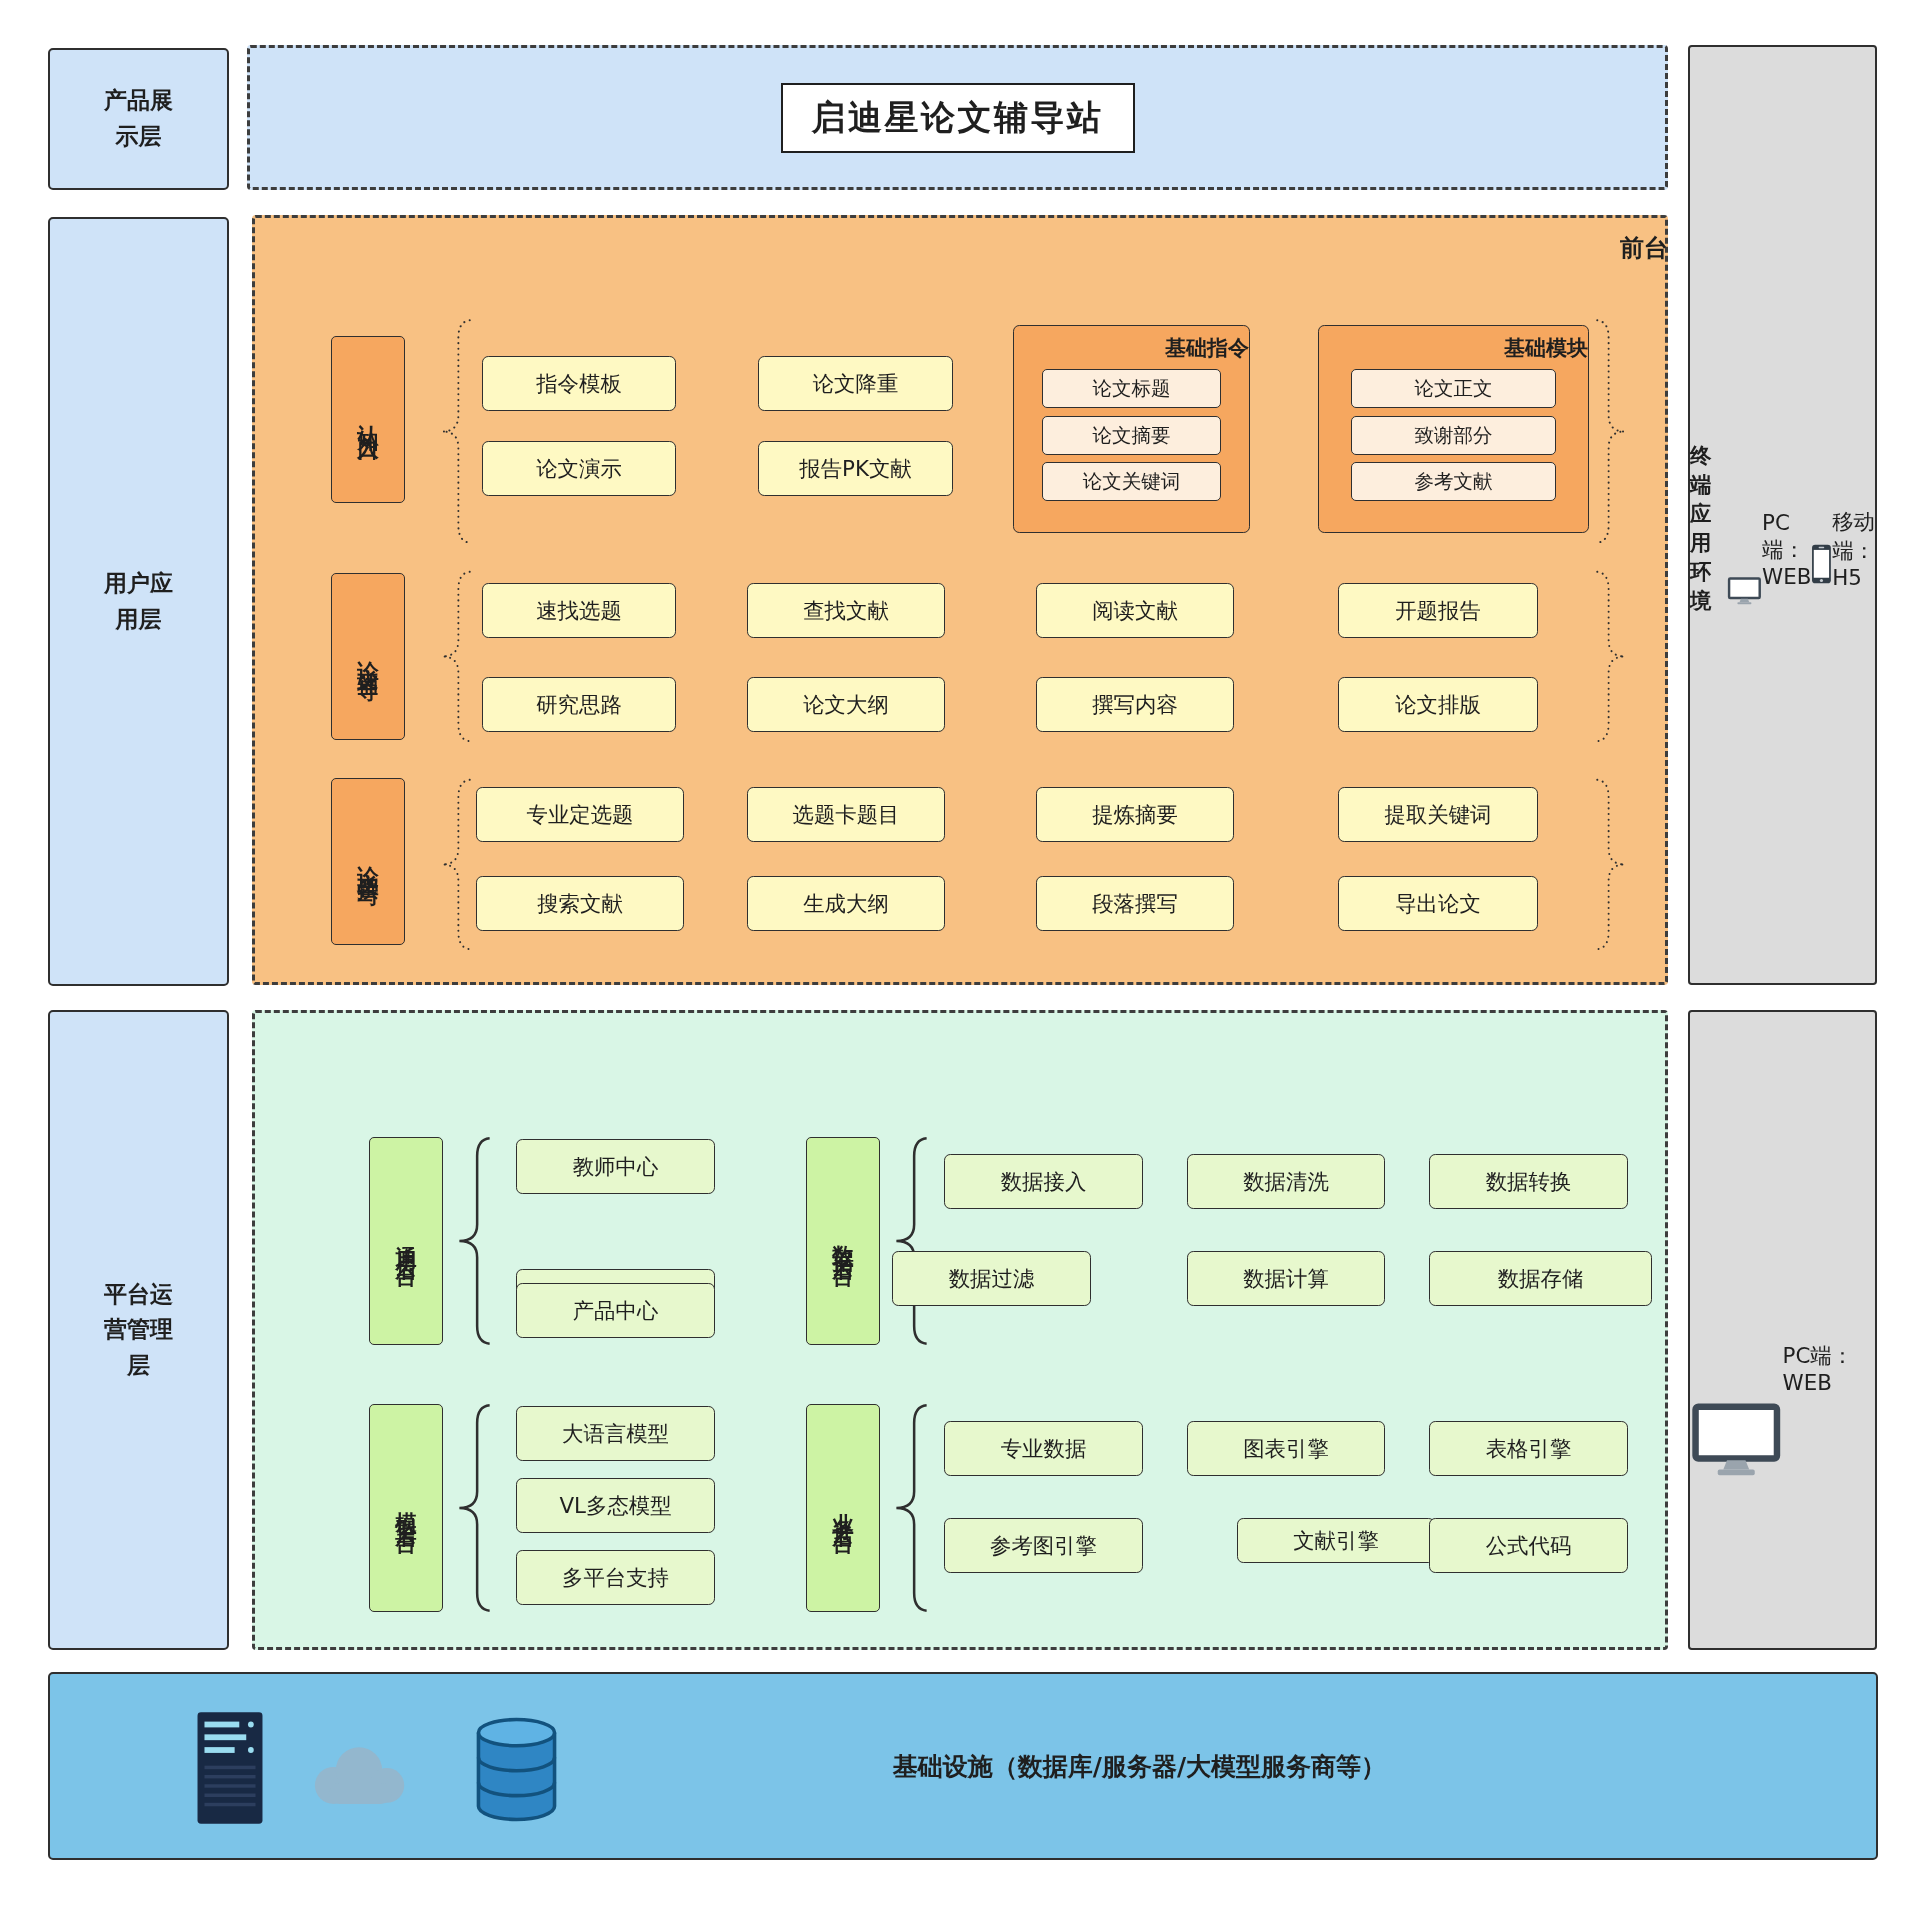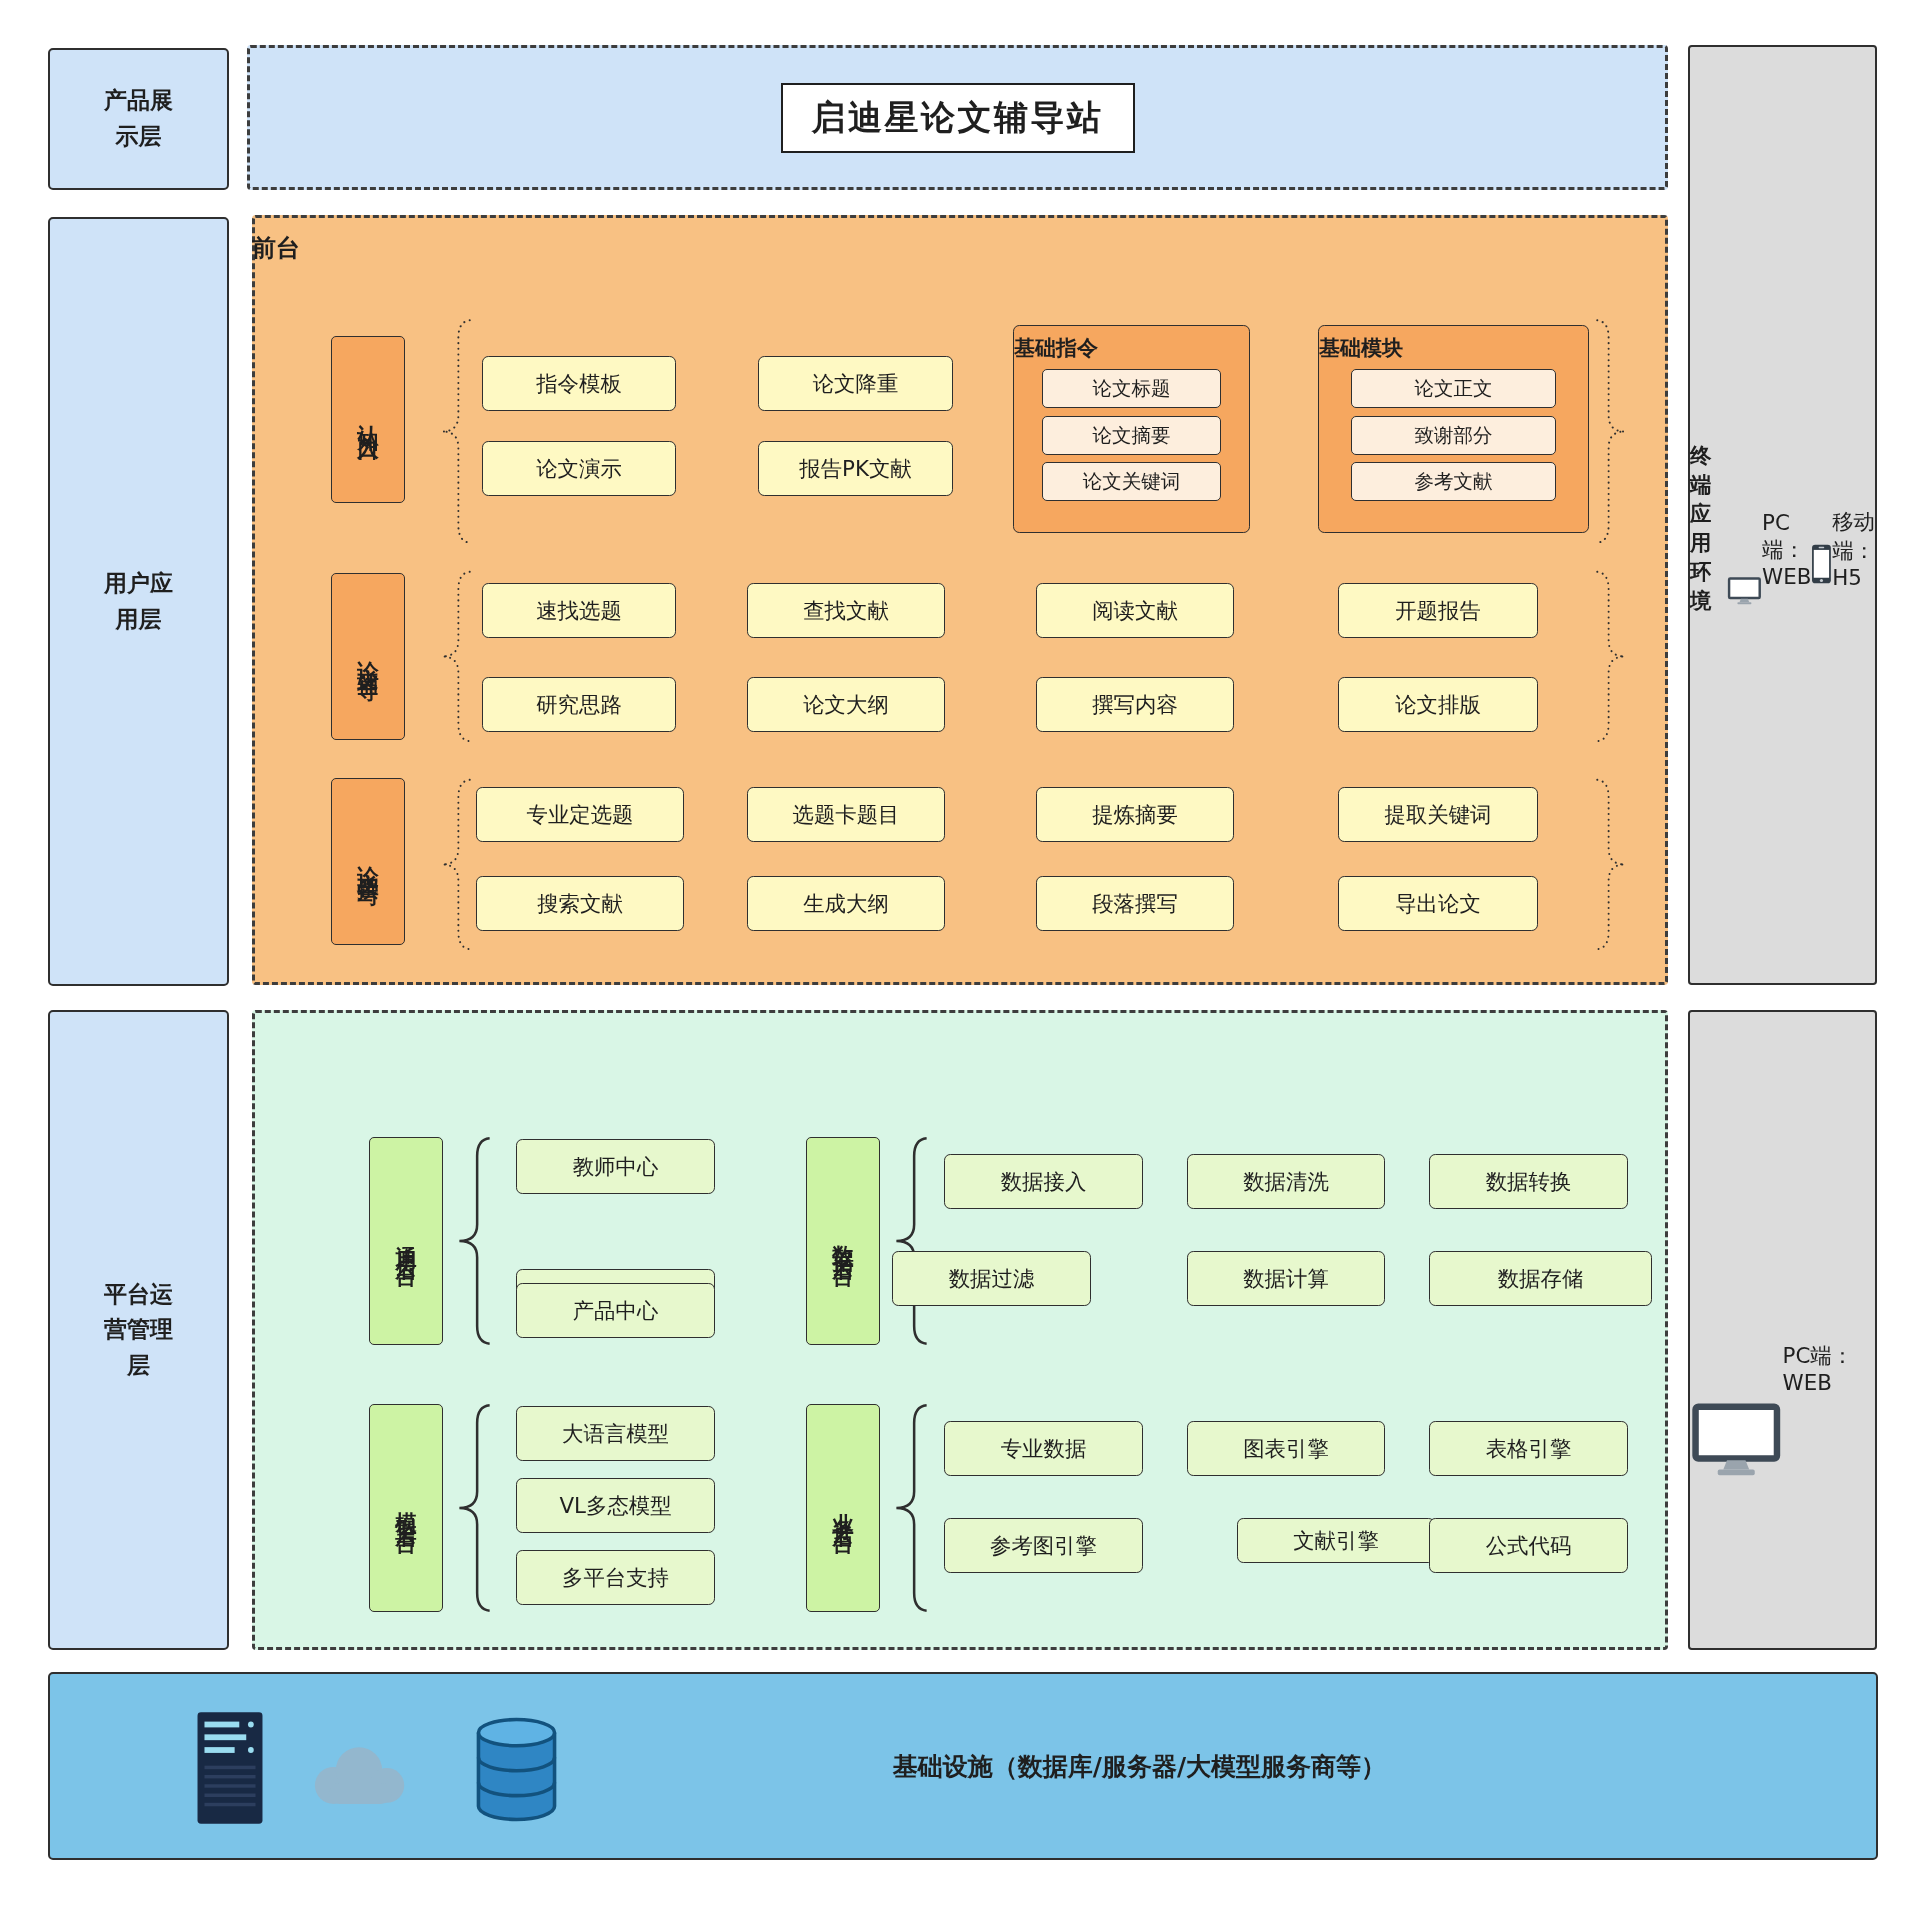--- a/index.html
+++ b/index.html
@@ -14,35 +14,35 @@
 
   .dash  { border:3.1px dashed #3d3d3d; border-radius:3.8px; }
   .blue-bg { background:#cfe3f8; }
   .fpanel { background:#f8c183; }
   .bpanel { background:#d9f6e6; }
 
   .title-region { display:flex; align-items:center; justify-content:center; }
   .title-box { background:#ffffff; border:2.5px solid #1f1f1f; font-size:34px; font-weight:bold;
                padding:10px 29px; letter-spacing:2.5px; }
 
-  .panel-label { font-size:24px; font-weight:bold; text-align:left; }
+  .panel-label { font-size:24px; font-weight:bold; text-align:right; }
 
   .item { border:1.9px solid #2f2f2f; border-radius:6.3px; display:flex; align-items:center;
           justify-content:center; font-size:21.4px; }
   .fitem { background:#fef9c3; }
   .bitem { background:#e7f8cd; }
 
   .vlabel { border:1.9px solid #2f2f2f; border-radius:5px; writing-mode:vertical-rl;
             text-orientation:upright; display:flex; align-items:center; justify-content:center;
             font-size:21.4px; font-weight:600; letter-spacing:6.3px; }
   .vl-o { background:#f6a75f; }
   .vl-g { background:#cdf3a4; }
 
   .sub { background:#f6a75f; border:1.9px solid #2f2f2f; border-radius:6.3px; padding-top:7.6px; }
-  .sub-title { text-align:left; font-size:21px; font-weight:bold; margin-bottom:4px; }
+  .sub-title { text-align:right; font-size:21px; font-weight:bold; margin-bottom:4px; }
   .subitem { background:#fdeedd; border:1.9px solid #2f2f2f; border-radius:5px; height:39px;
              width:76%; margin:7.6px auto 0; display:flex; align-items:center; justify-content:center;
              font-size:19.5px; }
 
   .side { background:#dcdcdc; border:2.5px solid #2f2f2f; border-radius:3.8px;
           display:flex; flex-direction:row; align-items:center; }
   .side-title { font-size:21.4px; font-weight:bold; margin-top:26.4px; }
   .side-label { font-size:21.4px; }
 
   .infra { background:#7cc4e8; border:2.5px solid #2f2f2f; border-radius:5px; }

